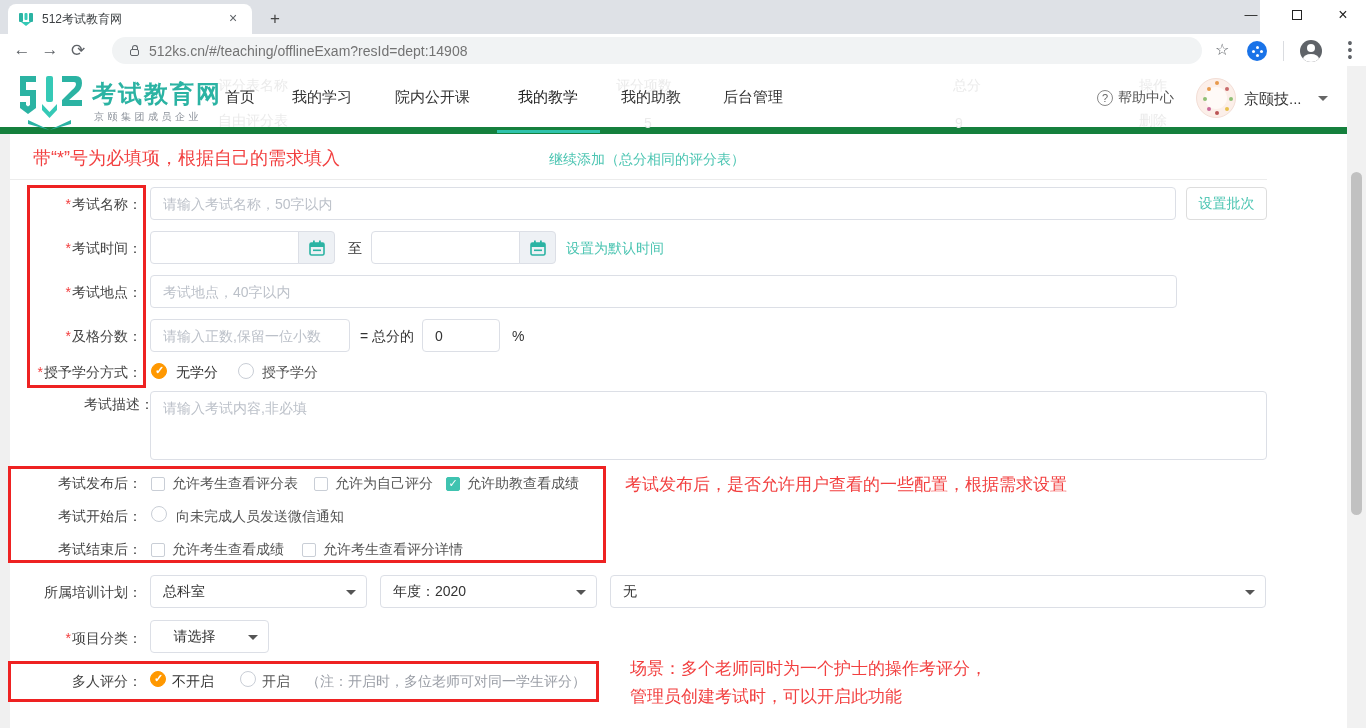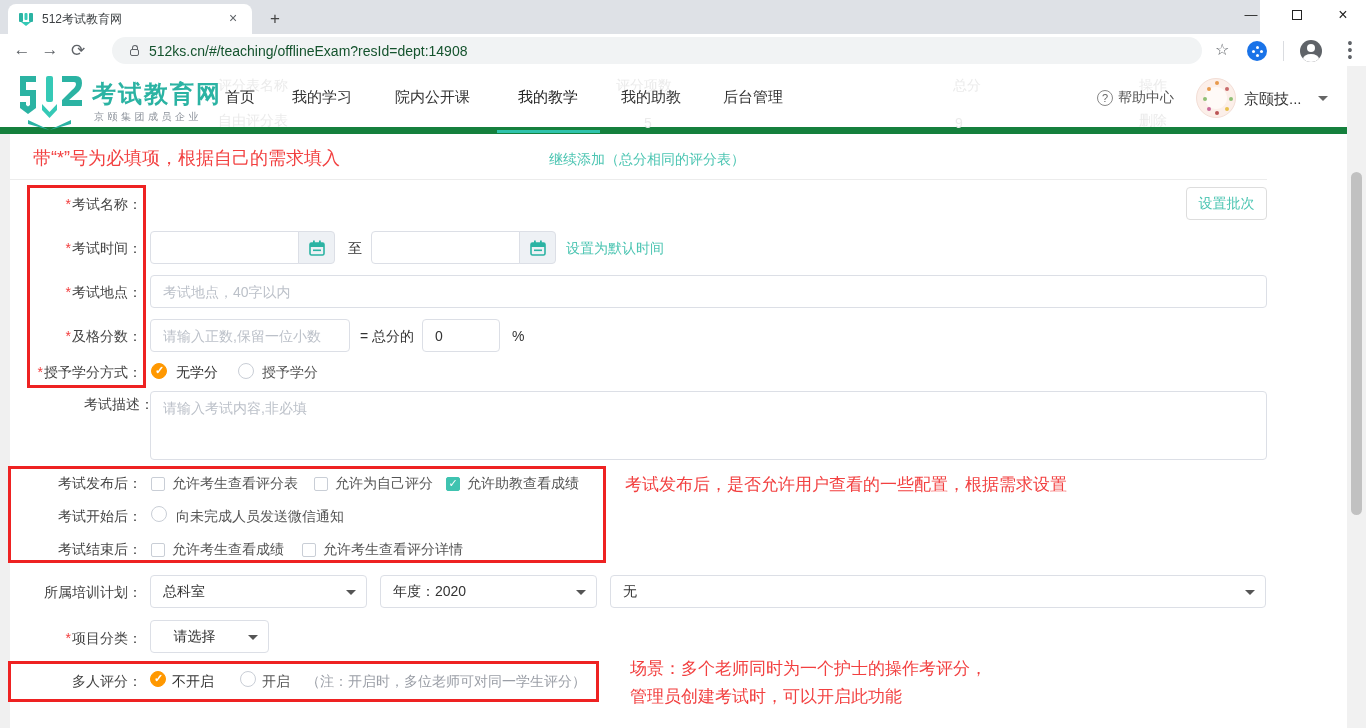--- a/index.html
+++ b/index.html
@@ -11,21 +11,21 @@
   #tab { position:absolute; left:8px; top:4px; width:244px; height:30px; background:#fff; border-radius:8px 8px 0 0; display:flex; align-items:center; padding:0 10px; }
   #tab-title { font-size:12px; color:#3c4043; margin-left:8px; flex:1; white-space:nowrap; overflow:hidden; }
   .tab-close { color:#5f6368; font-size:14px; width:18px; height:18px; line-height:17px; text-align:center; border-radius:50%; }
   #newtab { position:absolute; left:262px; top:6px; font-size:17px; color:#444; width:26px; height:26px; text-align:center; line-height:25px; }
   .winctl { position:absolute; top:0; width:46px; height:30px; text-align:center; line-height:29px; font-size:13px; color:#222; }
   #urlbar { position:absolute; left:0; top:34px; width:1366px; height:32px; background:#fff; display:flex; align-items:center; }
   .navbtn { color:#5f6368; font-size:17px; width:28px; text-align:center; }
   #omnibox { position:absolute; left:112px; top:37px; width:1090px; height:27px; background:#f1f3f4; border-radius:14px; display:flex; align-items:center; padding:0 14px; }
   #lock { width:9px; height:7px; border:1.5px solid #5f6368; border-radius:2px; position:relative; margin:3px 10px 0 4px; }
   #lock:before { content:''; position:absolute; left:0.5px; top:-5px; width:4px; height:4px; border:1.5px solid #5f6368; border-bottom:none; border-radius:4px 4px 0 0; }
-  #url-text { font-size:14px; color:#14532d; }
+  #url-text { font-size:14px; color:#737373; }
   #star { position:absolute; left:1215px; top:40px; font-size:16px; color:#5f6368; }
   #ext-icon { position:absolute; left:1247px; top:41px; width:20px; height:20px; border-radius:50%; background:#1a73e8; }
   #ext-icon:after { content:''; position:absolute; left:9px; top:5px; width:3px; height:3px; border-radius:50%; background:#fff; box-shadow:-4px 4px 0 #fff, 4px 4px 0 #fff, 0 8px 0 #fff; }
   #tb-divider { position:absolute; left:1283px; top:41px; width:1px; height:20px; background:#dadce0; }
   #profile-icon { position:absolute; left:1300px; top:40px; width:22px; height:22px; border-radius:50%; background:#5f6368; overflow:hidden; }
   #profile-icon:before { content:''; position:absolute; left:7px; top:4px; width:8px; height:8px; border-radius:50%; background:#fff; }
   #profile-icon:after { content:''; position:absolute; left:3px; top:14px; width:16px; height:10px; border-radius:50%; background:#fff; }
   #menu-dots { position:absolute; left:1343px; top:40px; color:#5f6368; font-size:14px; letter-spacing:0; line-height:7px; text-align:center; width:14px; }
 
   
@@ -158,20 +158,21 @@
   <div id="top-divider"></div>
 
   <div class="red-note" style="left:33px; top:146px; font-size:18px;">带“*”号为必填项，根据自己的需求填入</div>
   <div class="teal-link" style="left:549px; top:151px;">继续添加（总分相同的评分表）</div>
 
   <div class="red-box" style="left:27px; top:185px; width:119px; height:203px;"></div>
   <div class="red-box" style="left:8px; top:466px; width:598px; height:97px;"></div>
   <div class="red-box" style="left:8px; top:661px; width:591px; height:41px;"></div>
 
   <div class="flabel" style="top:196px;"><span class="req">*</span><span>考试名称：</span></div>
+  <input class="ipt" style="left: 150px; top: 187px; width: 1026px;" placeholder="请输入考试名称，50字以内">
   <div class="btn" style="left:1186px; top:187px; width:81px;">设置批次</div>
 
   <div class="flabel" style="top:240px;"><span class="req">*</span><span>考试时间：</span></div>
   <input class="ipt" style="left: 150px; top: 231px; width: 149px; border-radius: 4px 0px 0px 4px;">
   <div class="cal-btn" style="left:298px; top:231px;">
     <svg width="16" height="16" viewBox="0 0 16 16">
       <rect x="1" y="3" width="14" height="12" rx="1.5" fill="none" stroke="#2bb3a3" stroke-width="1.6"></rect>
       <rect x="1" y="3" width="14" height="4" fill="#2bb3a3"></rect>
       <rect x="4" y="0.5" width="1.8" height="4" fill="#2bb3a3"></rect>
       <rect x="10" y="0.5" width="1.8" height="4" fill="#2bb3a3"></rect>
@@ -185,21 +186,21 @@
       <rect x="1" y="3" width="14" height="12" rx="1.5" fill="none" stroke="#2bb3a3" stroke-width="1.6"></rect>
       <rect x="1" y="3" width="14" height="4" fill="#2bb3a3"></rect>
       <rect x="4" y="0.5" width="1.8" height="4" fill="#2bb3a3"></rect>
       <rect x="10" y="0.5" width="1.8" height="4" fill="#2bb3a3"></rect>
       <rect x="4" y="9.5" width="8" height="1.6" fill="#2bb3a3"></rect>
     </svg>
   </div>
   <div class="teal-link" style="left:566px; top:240px;">设置为默认时间</div>
 
   <div class="flabel" style="top:284px;"><span class="req">*</span><span>考试地点：</span></div>
-  <input class="ipt" style="left: 150px; top: 275px; width: 1117px;" placeholder="考试地点，40字以内">
+  <input class="ipt" style="left: 150px; top: 275px; width: 1027px;" placeholder="考试地点，40字以内">
 
   <div class="flabel" style="top:328px;"><span class="req">*</span><span>及格分数：</span></div>
   <input class="ipt" style="left: 150px; top: 319px; width: 200px;" placeholder="请输入正数,保留一位小数">
   <div class="note" style="left:360px; top:328px; color:#333;">= 总分的</div>
   <input class="ipt" style="left: 422px; top: 319px; width: 78px;" value="0">
   <div class="note" style="left:512px; top:328px; color:#333;">%</div>
 
   <div class="flabel" style="top:364px;"><span class="req">*</span><span>授予学分方式：</span></div>
   <span class="radio checked" style="left:151px; top:363px;"></span>
   <span class="opt-label" style="left:176px; top:364px; color:#333;">无学分</span>

